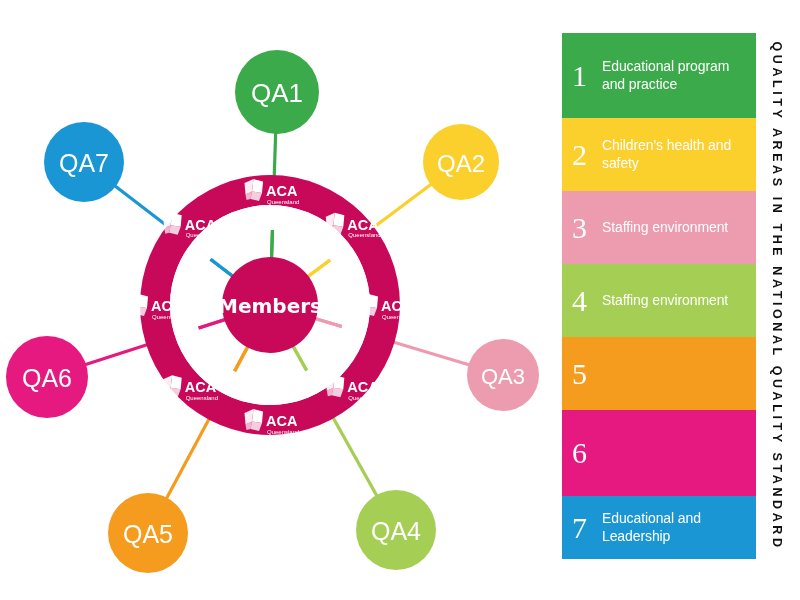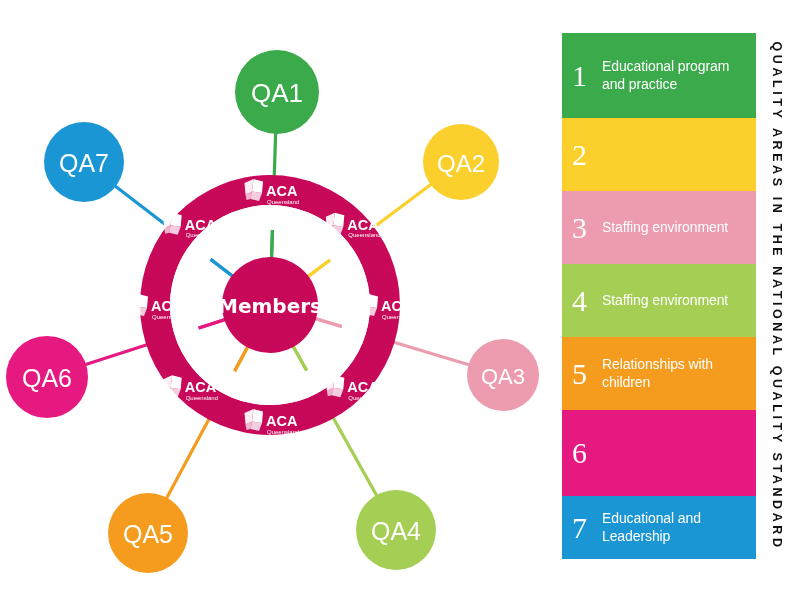--- a/index.html
+++ b/index.html
@@ -281,32 +281,32 @@
     </svg>
   </div>
 
   <div id="legend">
       <div class="legend-row" style="background: rgb(58, 170, 74); height: 85px;">
         <div class="legend-num">1</div>
         <div class="legend-text">Educational program and practice</div>
       </div>
       <div class="legend-row" style="background: rgb(251, 208, 44); height: 73px;">
         <div class="legend-num">2</div>
+        <div class="legend-text">Children’s health and safety</div>
       </div>
       <div class="legend-row" style="background: rgb(236, 156, 174); height: 73px;">
         <div class="legend-num">3</div>
         <div class="legend-text">Staffing environment</div>
       </div>
       <div class="legend-row" style="background: rgb(165, 206, 84); height: 73px;">
         <div class="legend-num">4</div>
         <div class="legend-text">Staffing environment</div>
       </div>
       <div class="legend-row" style="background: rgb(245, 155, 30); height: 73px;">
         <div class="legend-num">5</div>
-        <div class="legend-text">Relationships with children</div>
       </div>
       <div class="legend-row" style="background: rgb(229, 25, 127); height: 86px;">
         <div class="legend-num">6</div>
       </div>
       <div class="legend-row" style="background: rgb(27, 150, 212); height: 63px;">
         <div class="legend-num">7</div>
         <div class="legend-text">Educational and Leadership</div>
       </div>
     </div>
 

